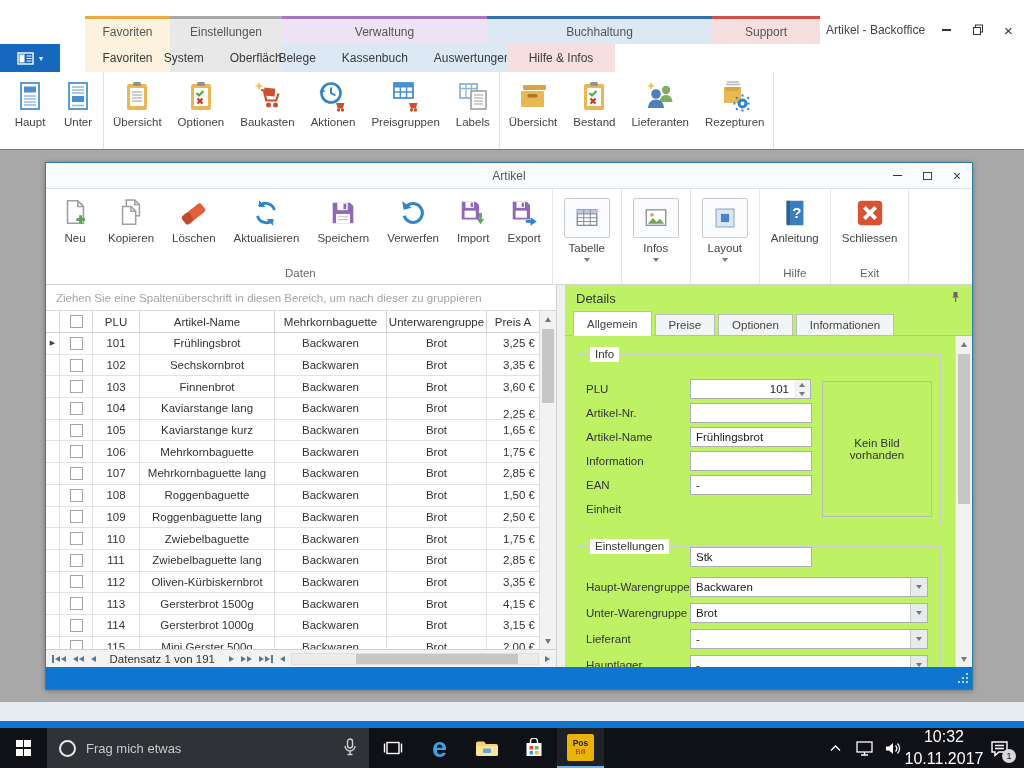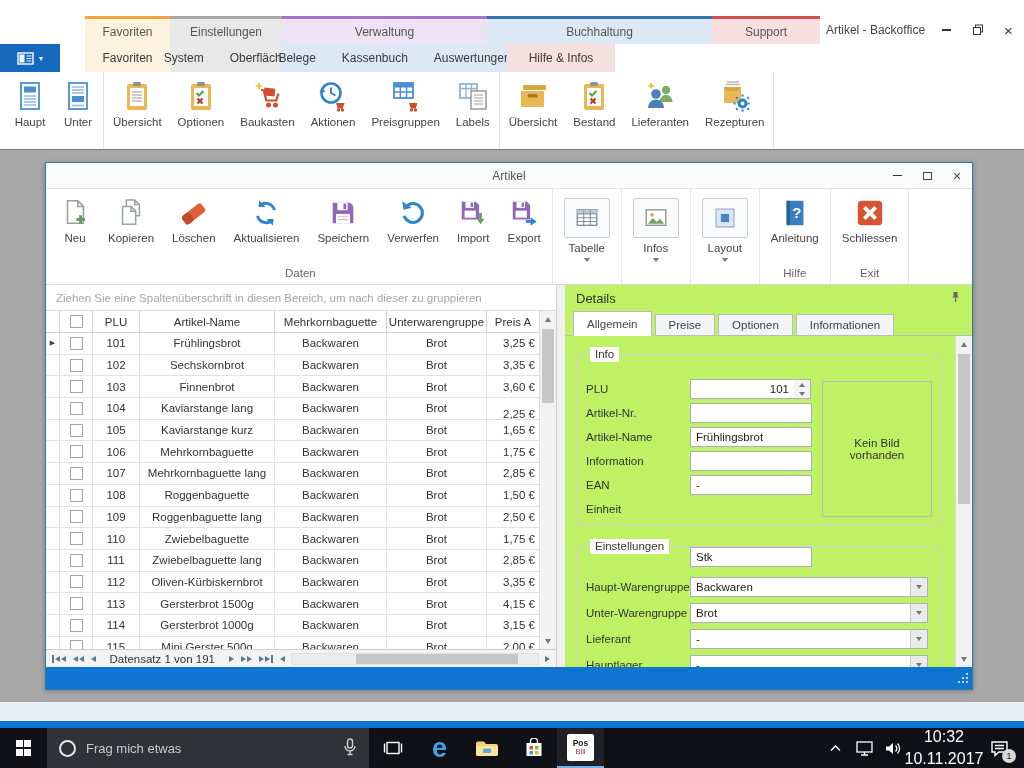--- a/index.html
+++ b/index.html
@@ -108,21 +108,21 @@
 
   
   #taskbar{position:absolute;left:0;top:728px;width:1024px;height:40px;background:#101117;display:flex;align-items:stretch}
   .tb-item{width:47px;display:flex;align-items:center;justify-content:center;flex:0 0 auto}
   .winlogo{display:grid;grid-template-columns:7px 7px;grid-template-rows:7px 7px;gap:1.5px}
   .winlogo i{background:#fff;display:block}
   .searchbox{width:322px;background:#2f3236;display:flex;align-items:center;padding:0 12px;gap:10px;flex:0 0 auto}
   .cort{width:17px;height:17px;border:2px solid #e8e8e8;border-radius:50%;flex:0 0 auto}
   .stext{color:#c9c9c9;font-size:13px;flex:1;white-space:nowrap}
   .edge-e{font-size:27px;font-weight:bold;color:#3fa3e3;line-height:1;font-family:"Liberation Sans",sans-serif}
-  .tile{width:27px;height:27px;background:#ffffff;border-radius:2px;display:flex;flex-direction:column;align-items:center;justify-content:center;line-height:1}
+  .tile{width:27px;height:27px;background:#eab308;border-radius:2px;display:flex;flex-direction:column;align-items:center;justify-content:center;line-height:1}
   .tile .t1{font-size:8.5px;font-weight:bold;color:#222}
   .tile .t2{font-size:7.5px;color:#a33}
   .active-app{background:rgba(255,255,255,.07);border-bottom:2px solid #6fb3e8}
   .tb-flex{flex:1}
   .tray{display:flex;align-items:center;padding-right:6px}
   .tray-it{width:29px;height:40px;display:flex;align-items:center;justify-content:center;position:relative}
   .clock{width:72px;display:flex;flex-direction:column;align-items:center;justify-content:center;color:#fff;font-size:16px;line-height:1.35}
   .notif{width:38px}
   .badge{position:absolute;right:2px;bottom:5px;width:14px;height:14px;border-radius:50%;background:#d8d8d8;color:#16161c;font-size:9px;display:flex;align-items:center;justify-content:center}
 </style>

